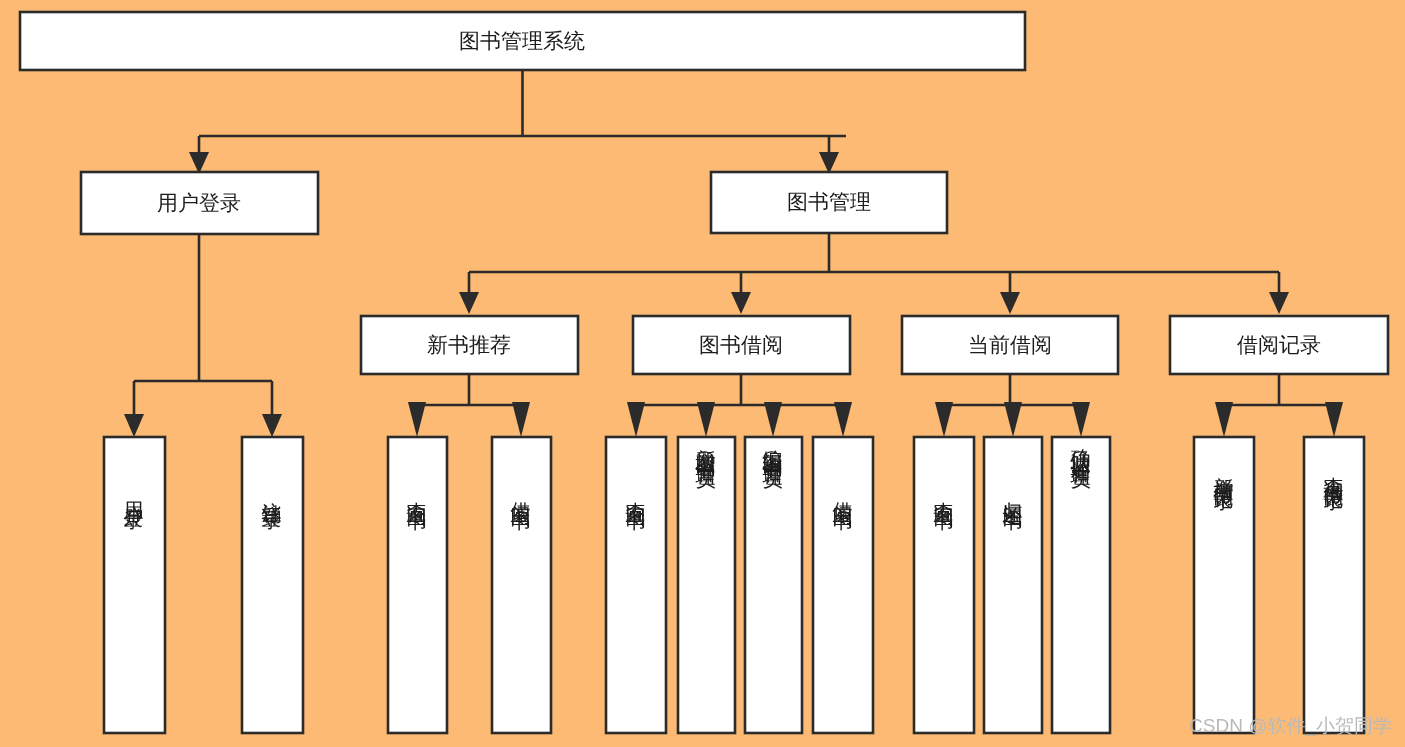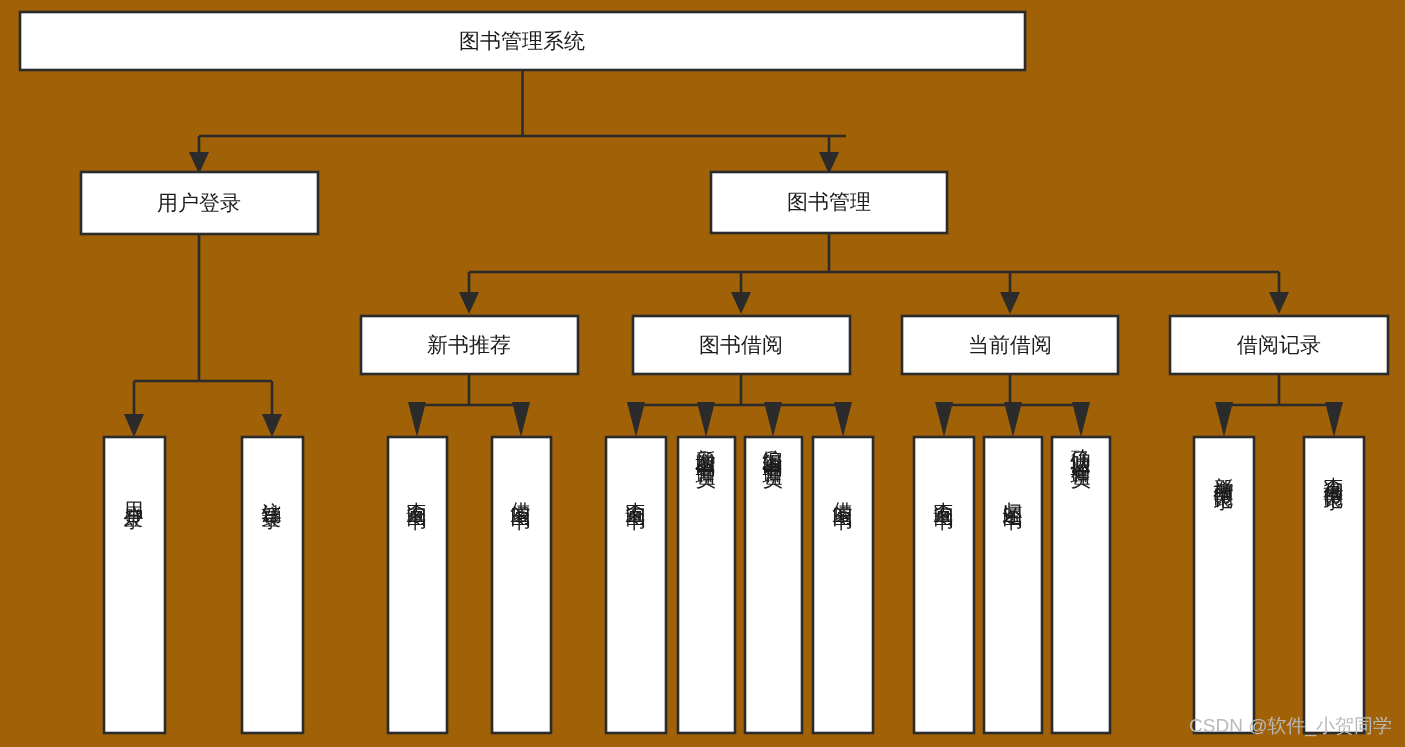--- a/index.html
+++ b/index.html
@@ -10,21 +10,21 @@
   body {
     width: 1405px;
     height: 747px;
     font-family: "Liberation Sans", "DejaVu Sans", sans-serif;
     overflow: hidden;
   }
   #diagram-root {
     position: relative;
     width: 1405px;
     height: 747px;
-    background: #a16207;
+    background: #fdba74;
   }
   svg#flow-svg {
     position: absolute;
     left: 0;
     top: 0;
     width: 1405px;
     height: 747px;
     display: block;
   }
   .node-box {

